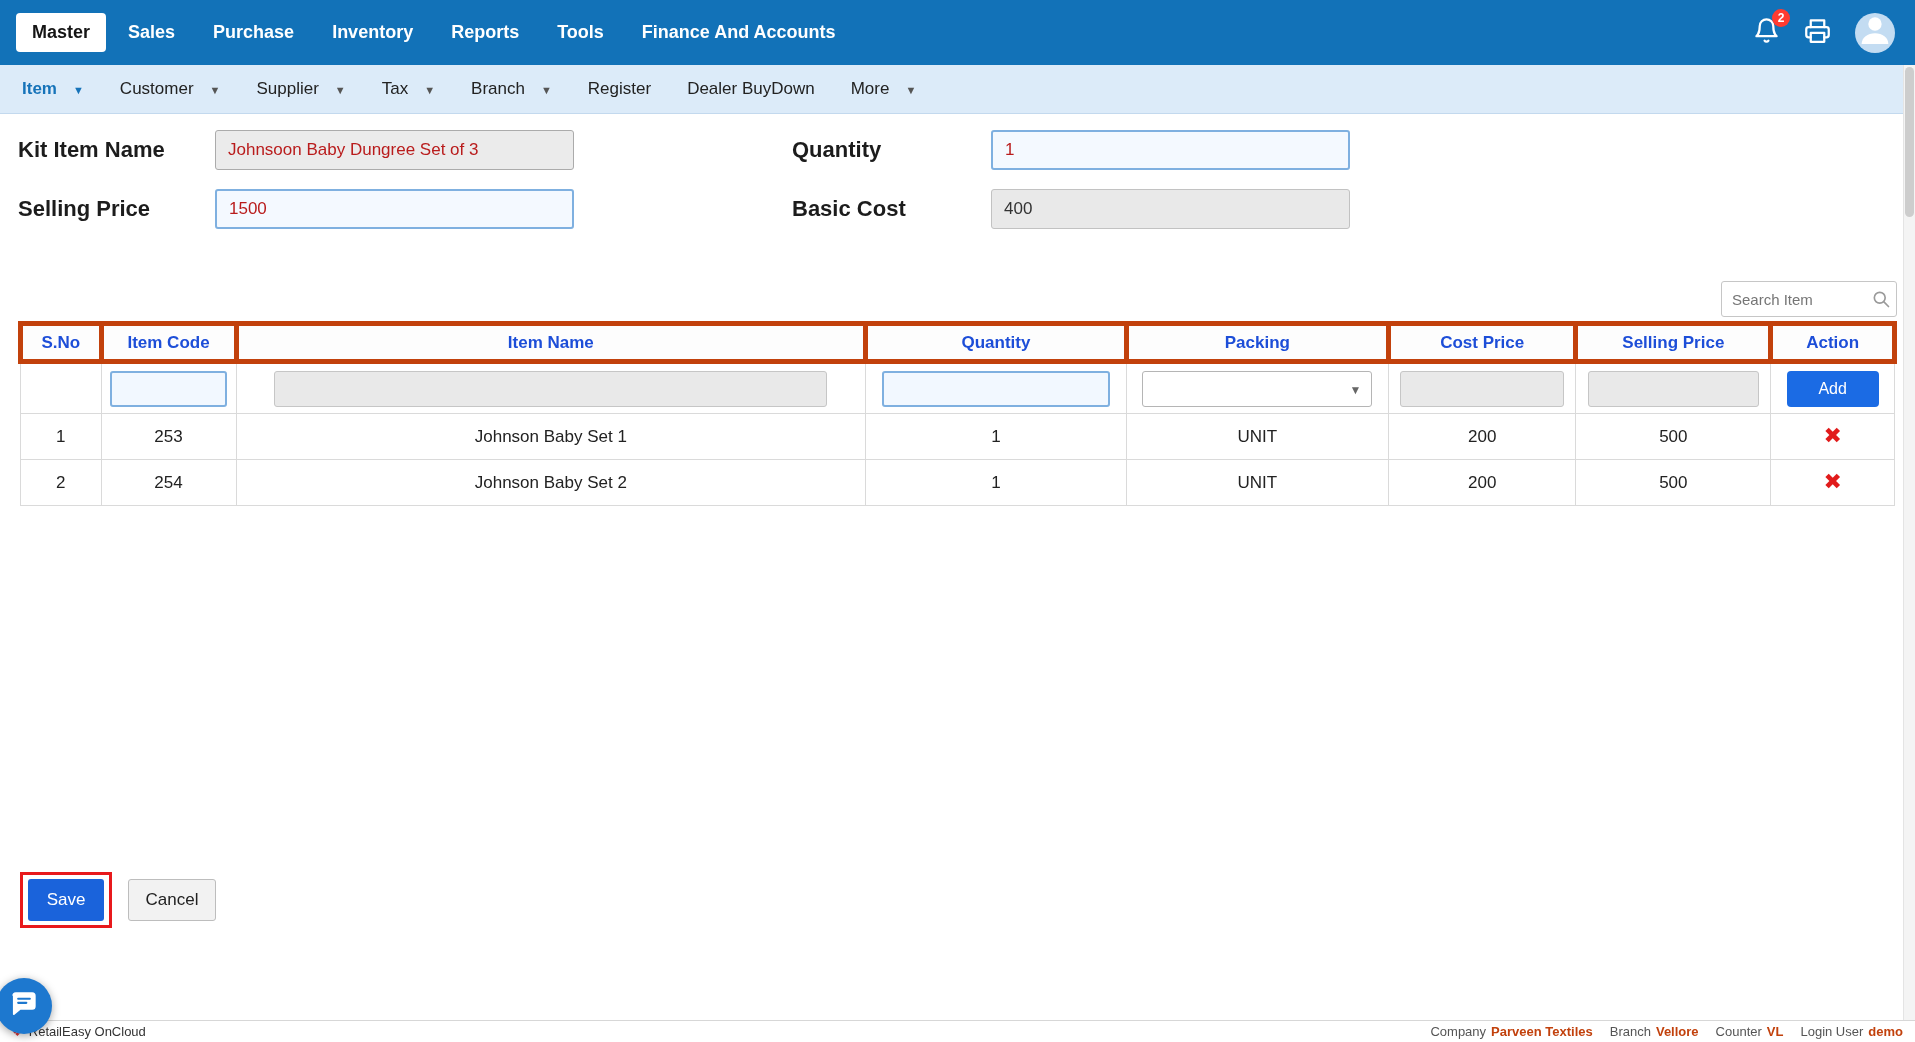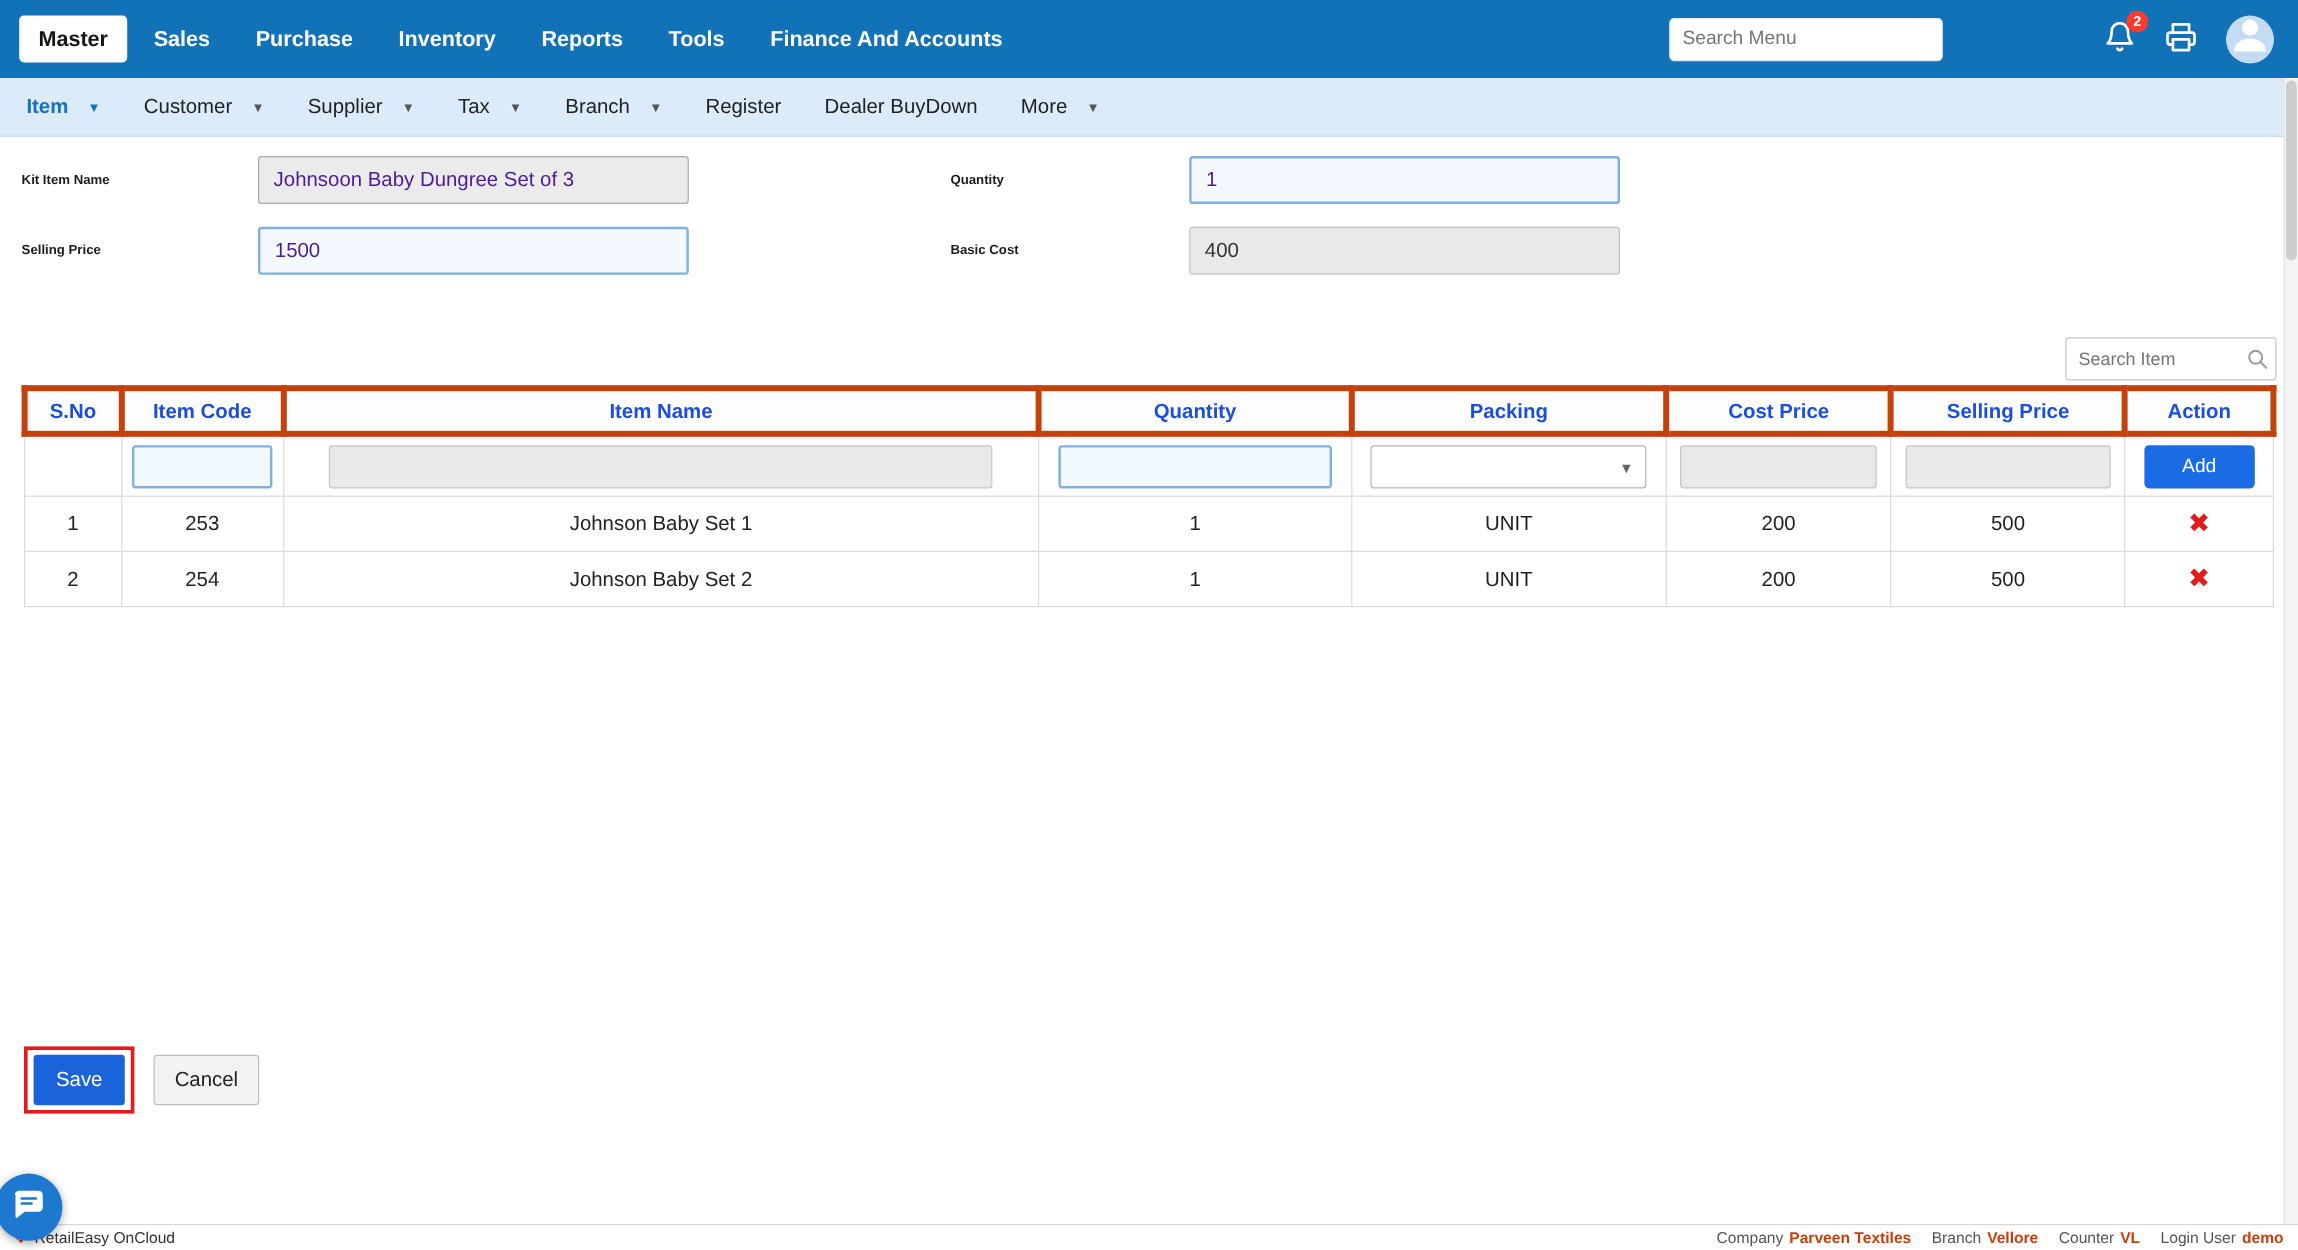--- a/index.html
+++ b/index.html
@@ -24,25 +24,25 @@
   .subnav-item.active { color:#1673b9; font-weight:700; }
   .chev { font-size:11px; color:#555; padding-top:2px; }
   .subnav-item.active .chev { color:#1673b9; }
 
   
   .content { padding:0 18px; }
   h1.page-title { margin-top:12px; font-size:28px; font-weight:700; color:#111; }
 
   .form { margin-top:16px; }
   .form-row { display:flex; align-items:center; margin-bottom:19px; }
-  .flabel { font-size:11px; font-weight:700; color:#1c1c1c; }
+  .flabel { font-size:22px; font-weight:700; color:#1c1c1c; }
   .flabel.l1 { width:197px; }
   .flabel.l2 { margin-left:218px; width:199px; }
   .finput { height:40px; width:359px; font-size:17px; padding:0 12px; border-radius:3px; outline:none;
-    font-family:inherit; color:#4c1d95; }
+    font-family:inherit; color:#b91c1c; }
   .finput.gray { background:#ebebeb; border:1px solid #ababab; }
   .finput.blue { background:#f4f9ff; border:2px solid #7fb0e0; }
   .finput.disabled { background:#e9e9e9; border:1px solid #c2c2c2; color:#333; }
 
   .search-item-row { margin-top:52px; display:flex; justify-content:flex-end; }
   .search-item-box { position:relative; width:176px; }
   .search-item-box input { width:100%; height:36px; border:1px solid #c6c6c6; border-radius:3px;
     padding:0 30px 0 10px; font-size:15px; outline:none; color:#444; }
   .search-item-box .mag { position:absolute; right:6px; top:8px; }
 
@@ -90,21 +90,20 @@
   <div class="topnav-items">
     <div class="topnav-item active">Master</div>
     <div class="topnav-item">Sales</div>
     <div class="topnav-item">Purchase</div>
     <div class="topnav-item">Inventory</div>
     <div class="topnav-item">Reports</div>
     <div class="topnav-item">Tools</div>
     <div class="topnav-item">Finance And Accounts</div>
   </div>
   <div class="topbar-right">
-    <input class="search-menu" type="text" placeholder="Search Menu" style="">
     <div class="icon-btn">
       <span>
         <svg width="27" height="27" viewBox="0 0 24 24" fill="none" stroke="#fff" stroke-width="2" stroke-linecap="round" stroke-linejoin="round">
           <path d="M18 8a6 6 0 0 0-12 0c0 7-3 9-3 9h18s-3-2-3-9"></path>
           <path d="M13.7 21a2 2 0 0 1-3.4 0"></path>
         </svg>
       </span>
       <span class="badge">2</span>
     </div>
     <div class="icon-btn">

